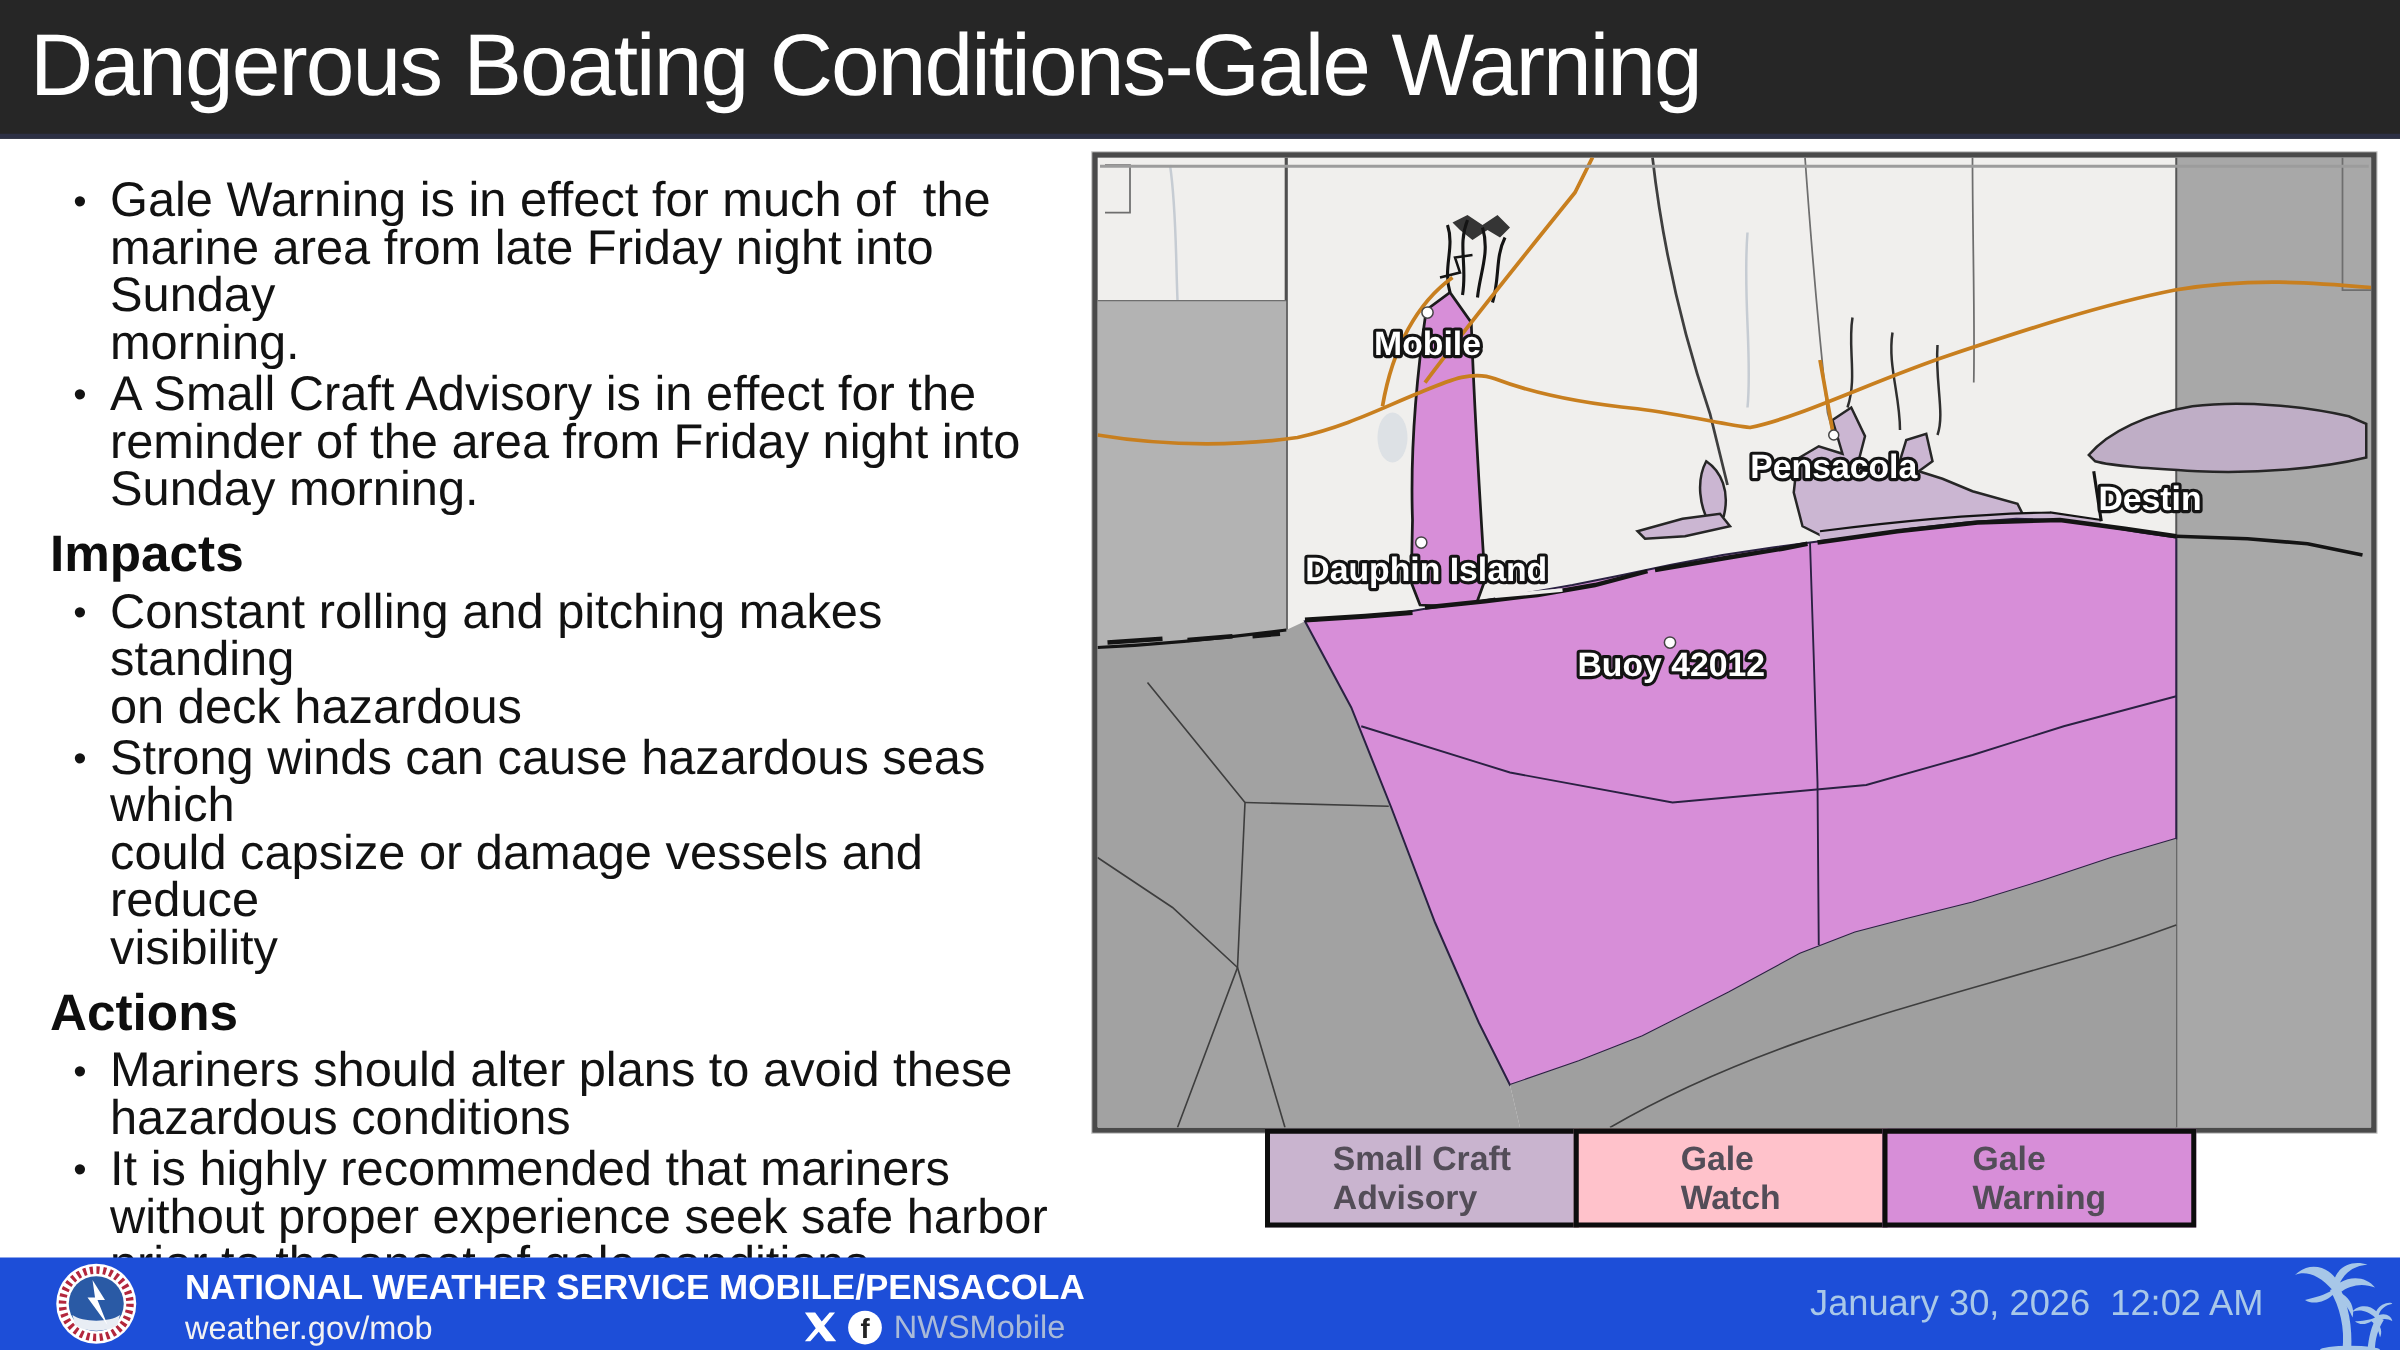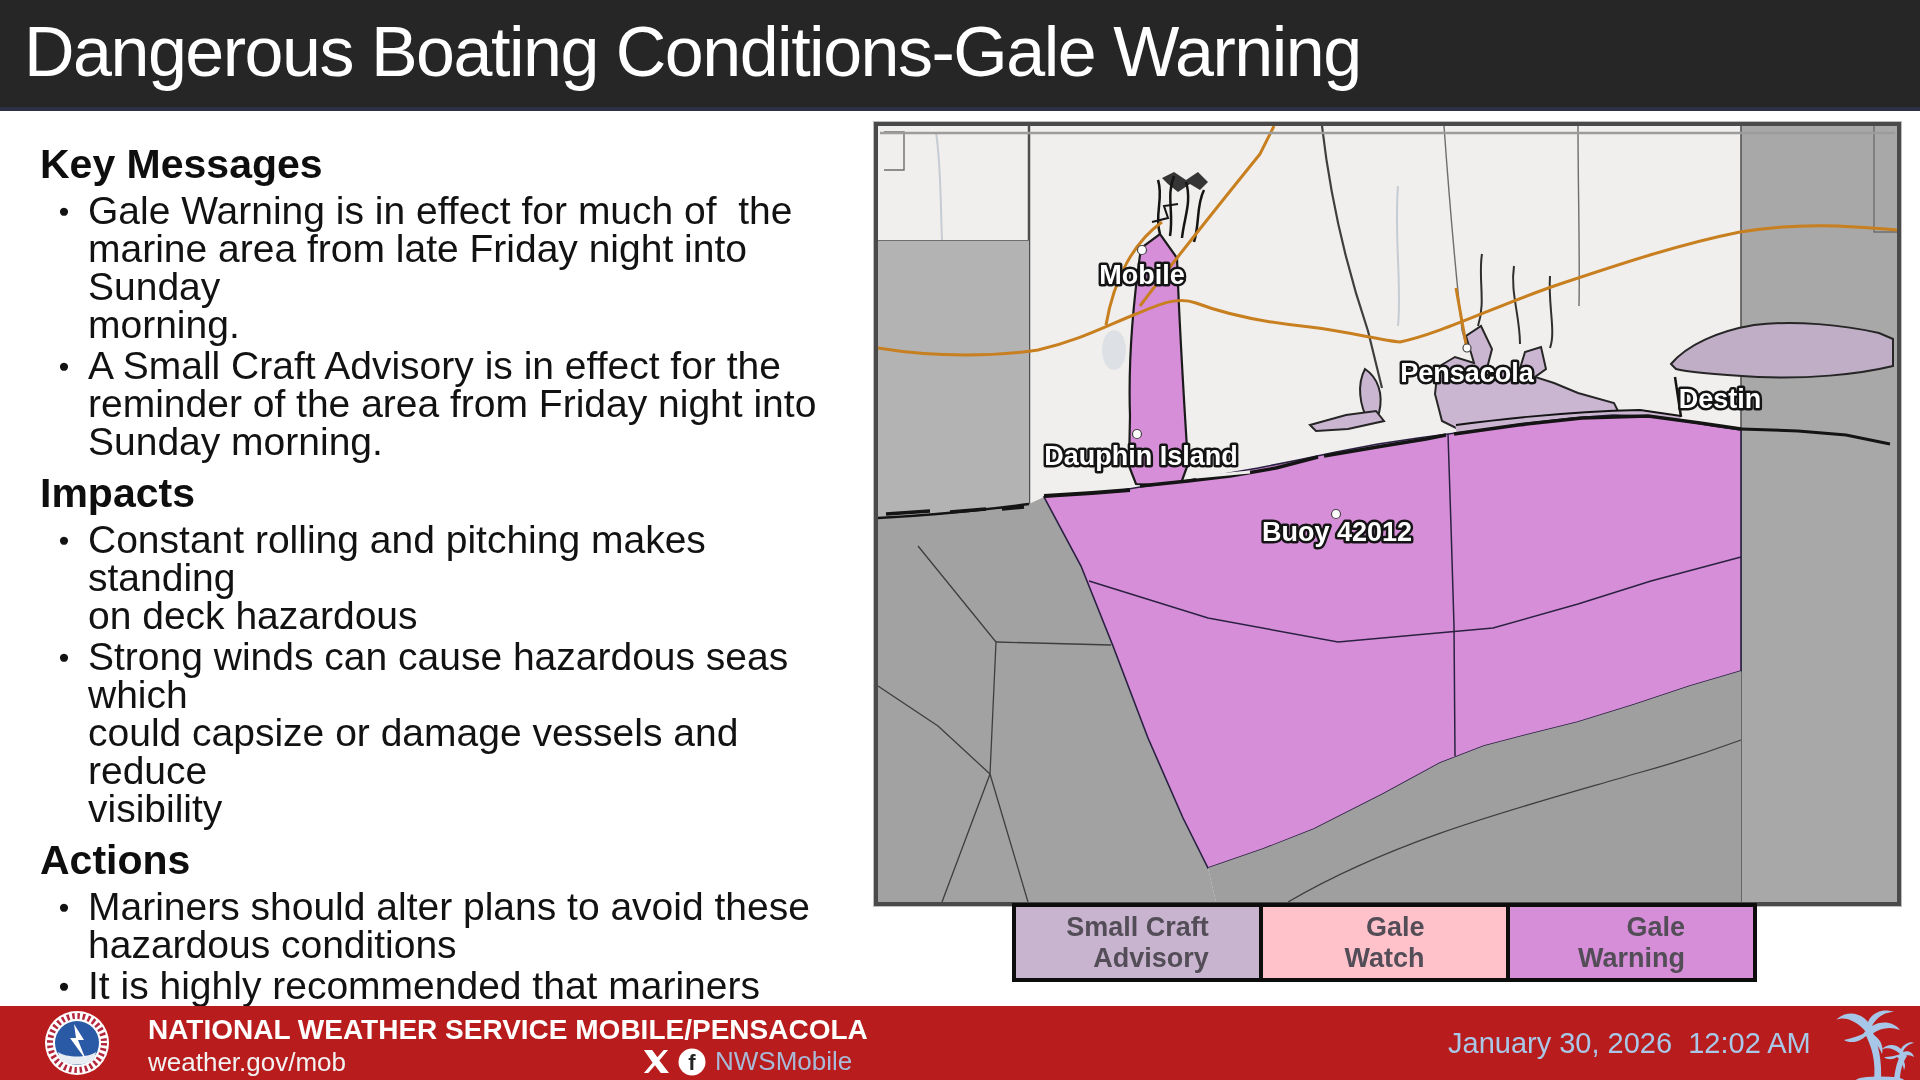--- a/index.html
+++ b/index.html
@@ -36,47 +36,46 @@
   .map-panel svg{display:block;}
   .mlab{
     fill:#ffffff;stroke:#141414;stroke-width:5px;paint-order:stroke;
     stroke-linejoin:round;font-weight:bold;font-size:27px;text-anchor:middle;
     font-family:"Liberation Sans",sans-serif;
   }
   
   .legend{position:absolute;left:1012px;top:903px;display:flex;}
   .lg{
     width:243px;height:71px;border:4px solid #0d0d0d;
-    display:flex;align-items:center;justify-content:center;text-align:right;
+    display:flex;align-items:center;justify-content:center;text-align:left;
     white-space:pre-line;font-weight:bold;font-size:27px;line-height:31px;color:#534d58;
   }
   .lg + .lg{margin-left:-4px;}
   
   .footer{
-    position:absolute;left:0;top:1006px;width:1920px;height:74px;background:#b91c1c;text-align:right;
+    position:absolute;left:0;top:1006px;width:1920px;height:74px;background:#1d4ed8;text-align:right;
   }
   .f-org{position:absolute;left:148px;top:8px;color:#ffffff;font-weight:bold;font-size:28px;white-space:nowrap;}
   .f-url{position:absolute;left:148px;top:41px;color:#f2f2f2;font-size:26px;}
   .f-social{position:absolute;left:642px;top:40px;display:flex;align-items:center;gap:9px;}
   .f-social .handle{color:#a9bad8;font-size:26px;}
   .f-date{position:absolute;left:1448px;top:21px;color:#a9c8e8;font-size:29px;white-space:pre;}
   .f-logo{position:absolute;left:44px;top:4px;}
   .f-palm{position:absolute;left:1836px;top:0px;}
 </style>
 </head>
 <body>
 
 <div class="page">
 
   <header class="titlebar">
     <h1>Dangerous Boating Conditions-Gale Warning</h1>
   </header>
 
   <section class="text-col">
-    <h2>Key Messages</h2>
     <div class="bullet">
         <span class="btxt">Gale Warning is in effect for much of  the
 marine area from late Friday night into Sunday
 morning.</span>
       </div>
     <div class="bullet">
         <span class="btxt">A Small Craft Advisory is in effect for the
 reminder of the area from Friday night into
 Sunday morning.</span>
       </div>

